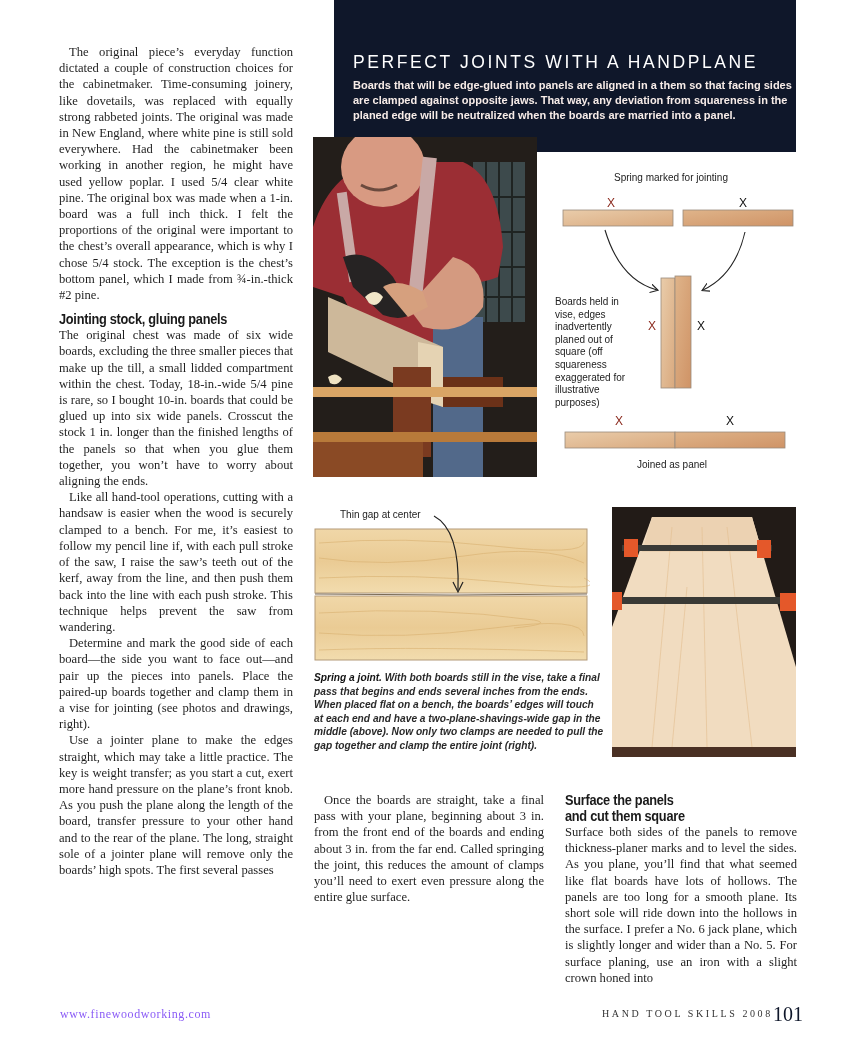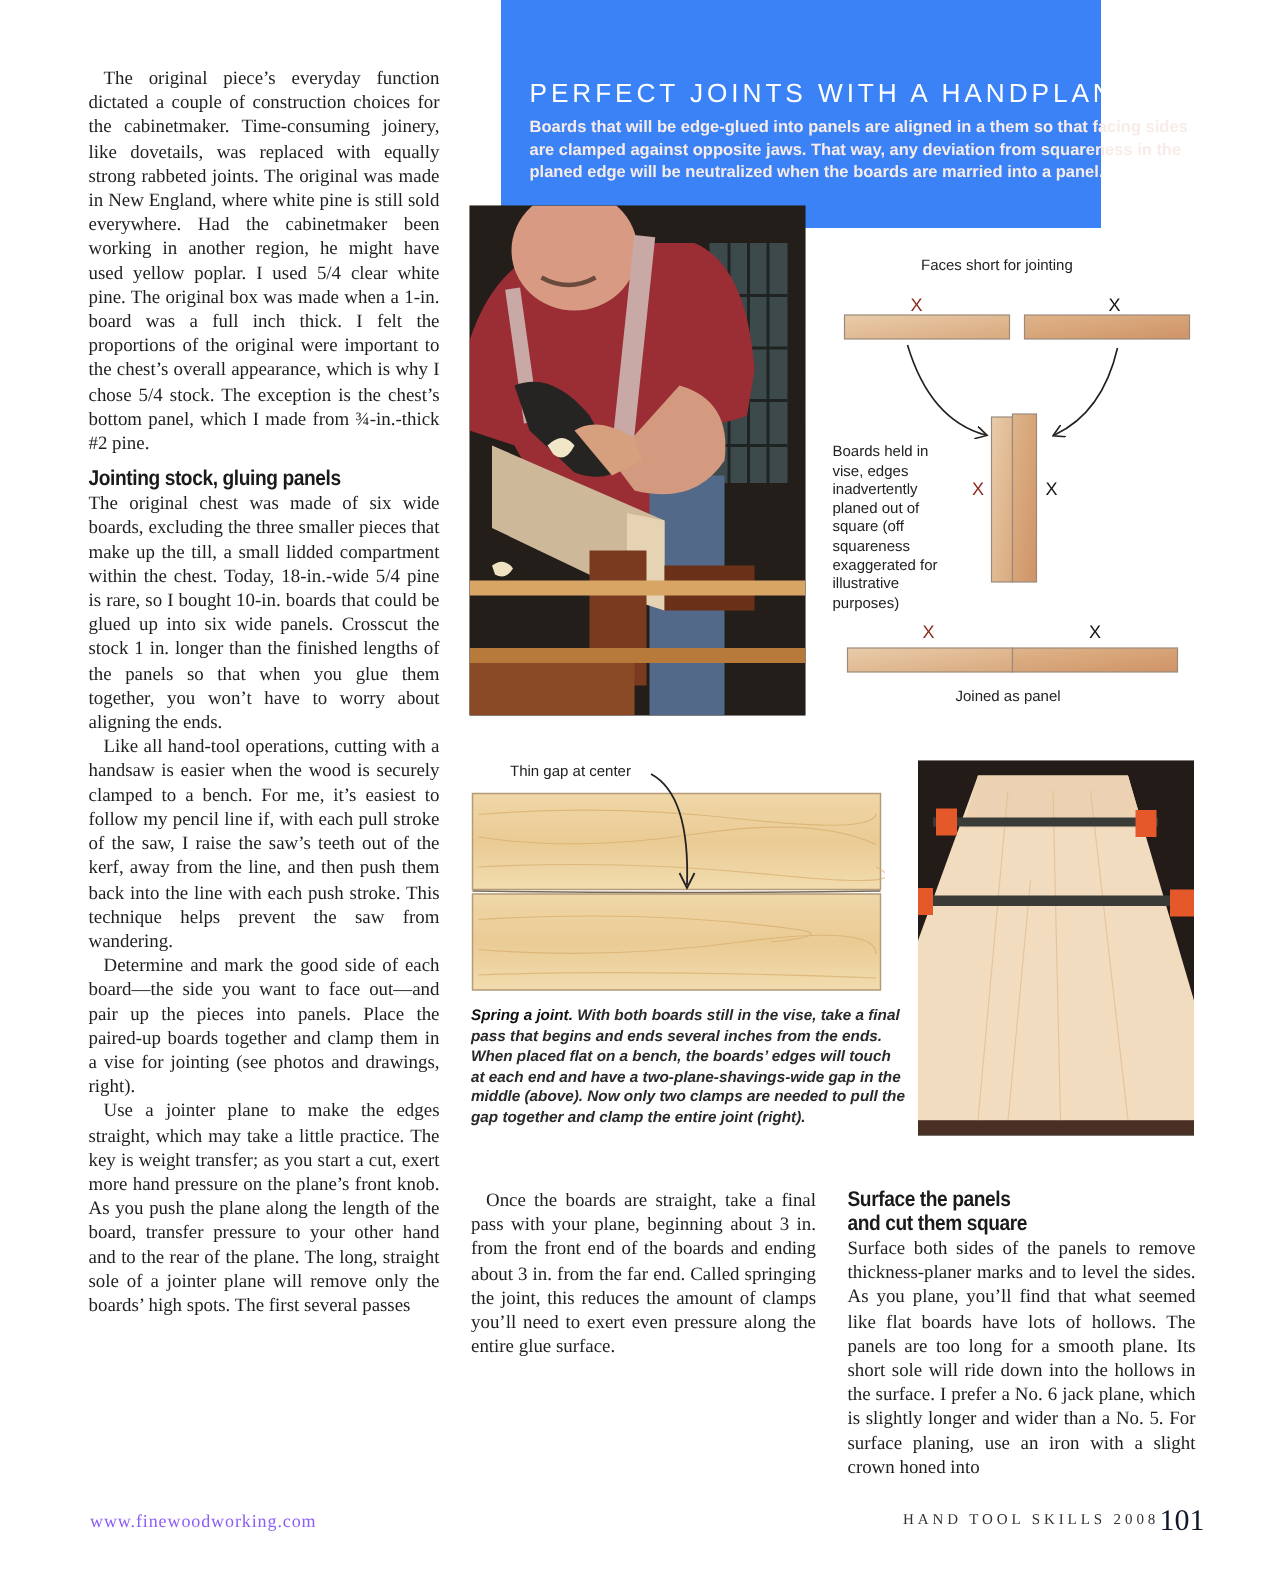--- a/index.html
+++ b/index.html
@@ -9,21 +9,21 @@
   .col { position: absolute; font-family: "Liberation Serif", serif; font-size: 12.6px; line-height: 16.2px; color: #1f1f1f; text-align: justify; }
   .col p { margin: 0; text-indent: 10px; hyphens: auto; }
   .col p.noindent { text-indent: 0; }
   .col h3 { margin: 8px 0 0 0; font-family: "Liberation Sans", sans-serif; font-weight: bold; font-size: 14.2px; line-height: 16px; color: #1a1a1a; letter-spacing: -0.3px; transform: scaleX(0.9); transform-origin: left; white-space: nowrap; }
   #col-left { left: 59px; top: 44px; width: 234px; }
   #col-mid { left: 314px; top: 792px; width: 230px; }
   #col-right { left: 565px; top: 792px; width: 232px; }
   #col-right h3 { margin-top: 0; }
 
   
-  #sidebar-header { position: absolute; left: 334px; top: 0; width: 400px; height: 152px; background: #3b82f6; color: #fff; }
+  #sidebar-header { position: absolute; left: 334px; top: 0; width: 462px; height: 152px; background: #0f172a; color: #fff; }
   #sidebar-title { position: absolute; left: 19px; top: 52px; font-family: "Liberation Sans", sans-serif; font-size: 17.5px; letter-spacing: 2.6px; font-weight: normal; white-space: nowrap; }
   #sidebar-intro { position: absolute; left: 19px; top: 78px; width: 440px; font-family: "Liberation Sans", sans-serif; font-size: 11px; line-height: 15px; font-weight: bold; color: #f7ece8; }
 
   
   .photo { position: absolute; overflow: hidden; }
   #photo-planing { left: 313px; top: 137px; width: 224px; height: 340px; background: linear-gradient(180deg, #2a2520 0%, #3b3129 40%, #2a241f 100%); }
   #photo-clamped { left: 612px; top: 507px; width: 184px; height: 250px; background: #201a16; }
 
   
   .diagram-label { position: absolute; font-family: "Liberation Sans", sans-serif; font-size: 10px; line-height: 12.6px; color: #222; }
@@ -94,21 +94,21 @@
     <path d="M15 240 q8 -6 14 2 q-5 8 -12 4 z" fill="#efe2c2"></path>
 
     <rect x="80" y="230" width="38" height="90" fill="#7a3a20"></rect>
     <rect x="130" y="240" width="60" height="30" fill="#6b3118"></rect>
     <rect x="0" y="250" width="224" height="10" fill="#d9a565"></rect>
     <rect x="0" y="295" width="224" height="10" fill="#b87a3a"></rect>
     <rect x="0" y="305" width="110" height="35" fill="#8a4a25"></rect>
   </svg>
 </div>
 
-<div class="diagram-label" style="left:614px; top:172px;">Faces short for jointing</div>
+<div class="diagram-label" style="left:614px; top:172px;">Spring marked for jointing</div>
 <svg style="position:absolute; left:555px; top:190px;" width="240" height="290">
   <defs>
     <linearGradient id="wood1" x1="0" y1="0" x2="1" y2="1">
       <stop offset="0" stop-color="#e9ccaa"></stop>
         <stop offset="1" stop-color="#d9a97e"></stop>
     </linearGradient>
     <linearGradient id="wood2" x1="0" y1="0" x2="1" y2="1">
       <stop offset="0" stop-color="#dfb48a"></stop>
         <stop offset="1" stop-color="#cf9366"></stop>
     </linearGradient>

